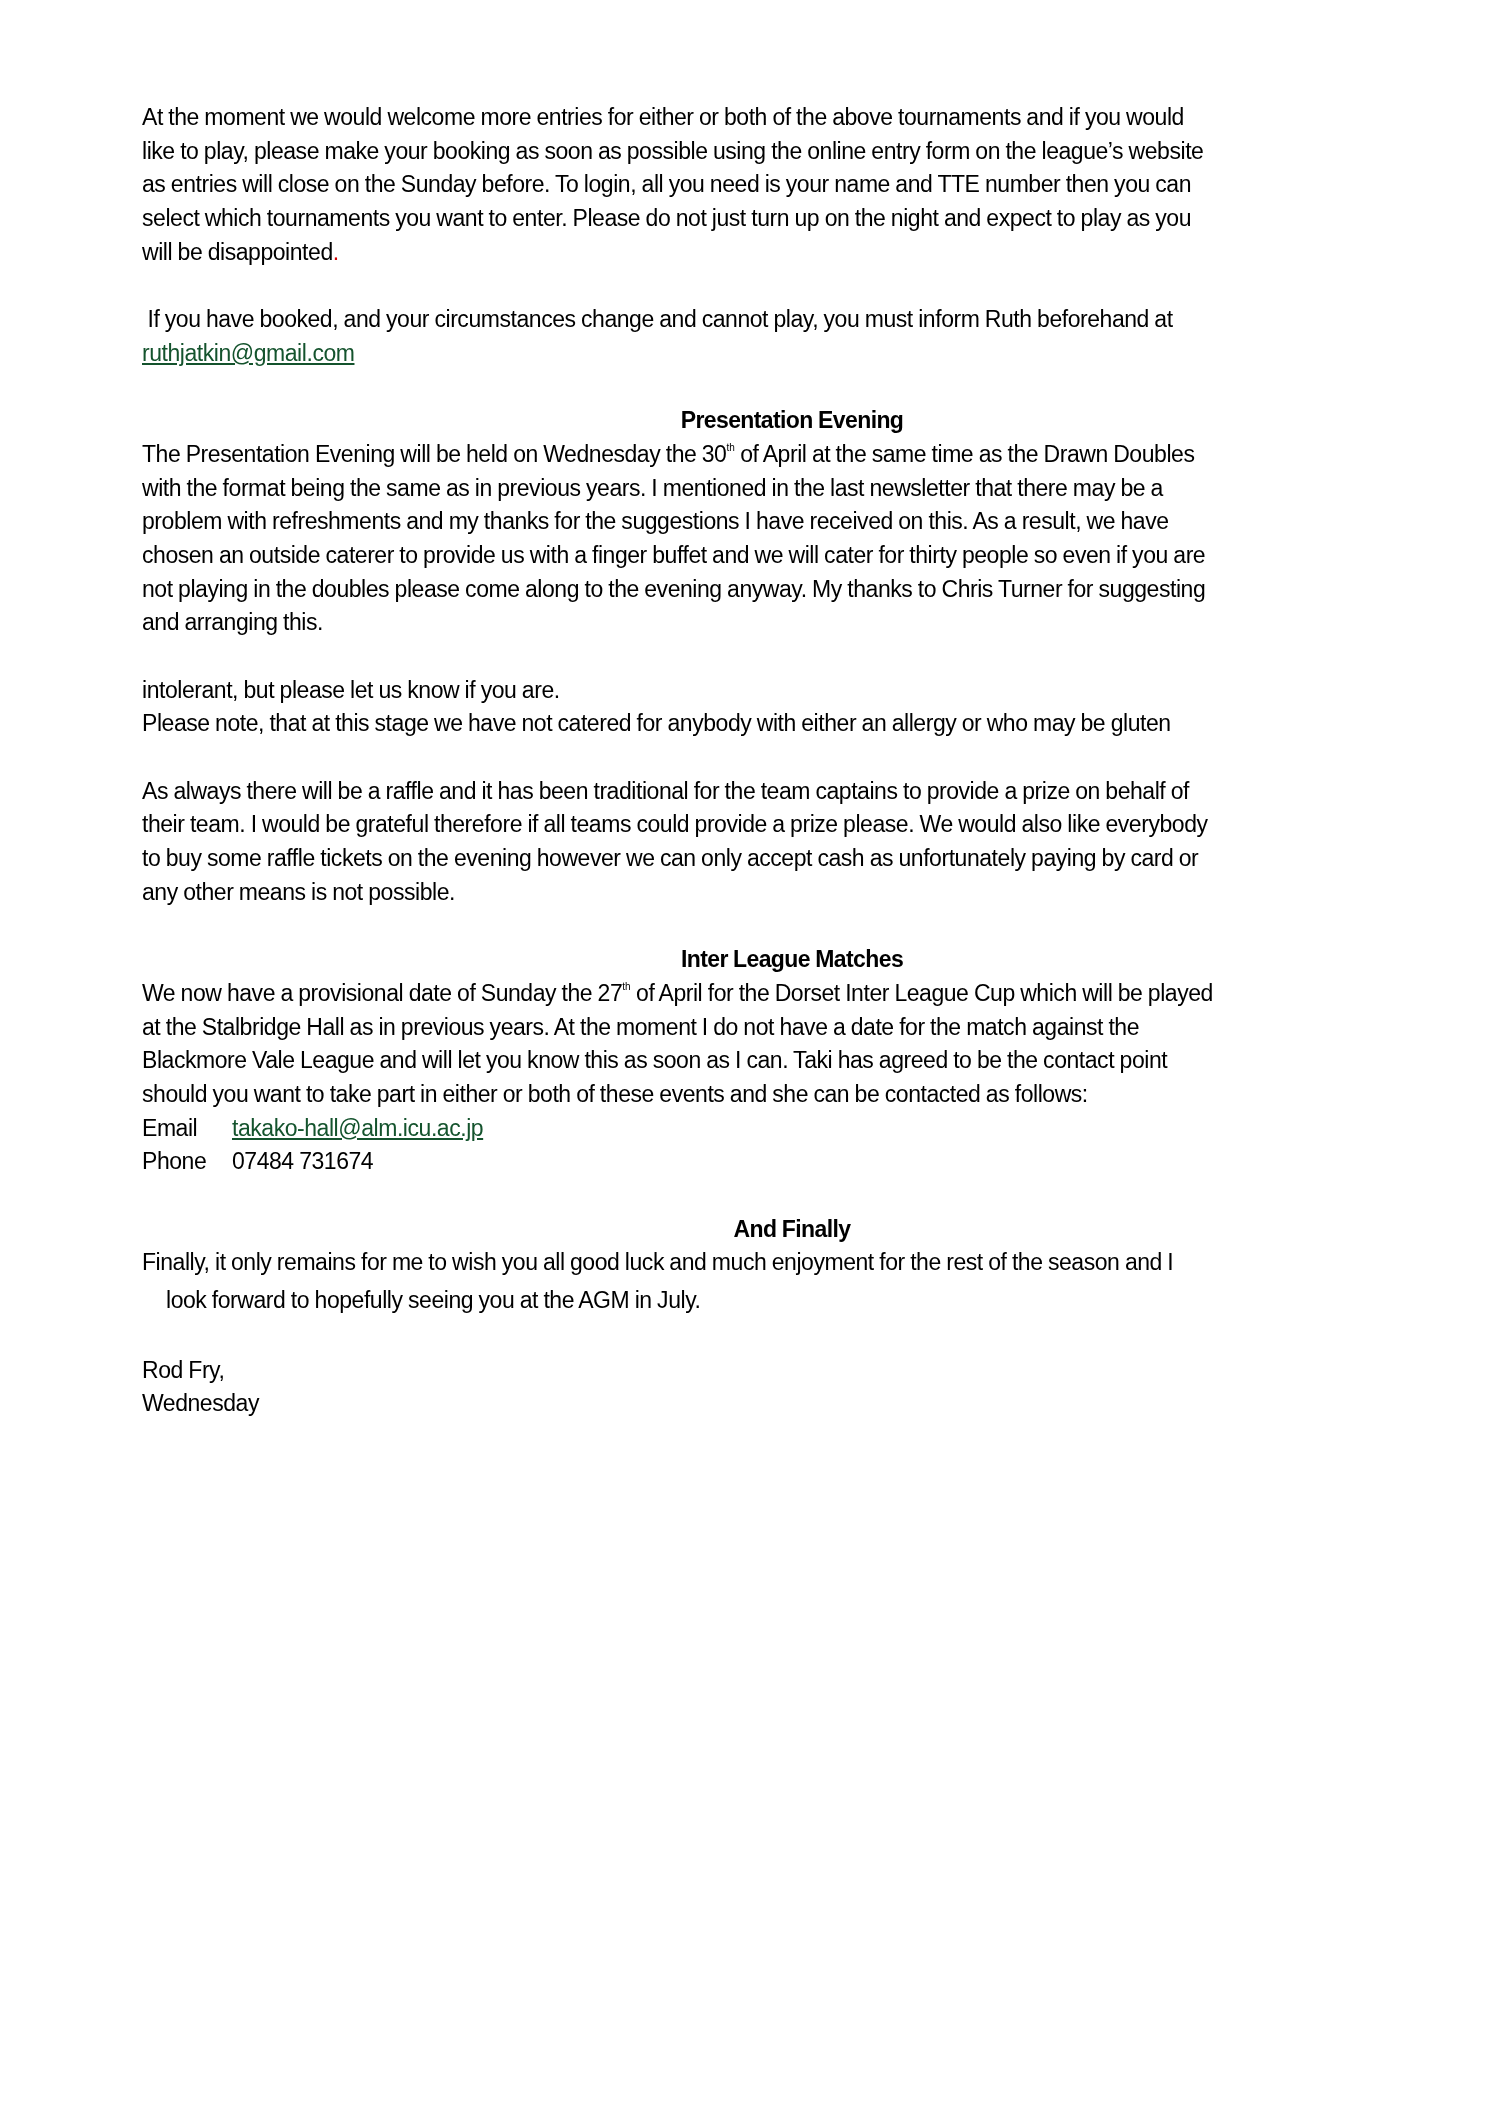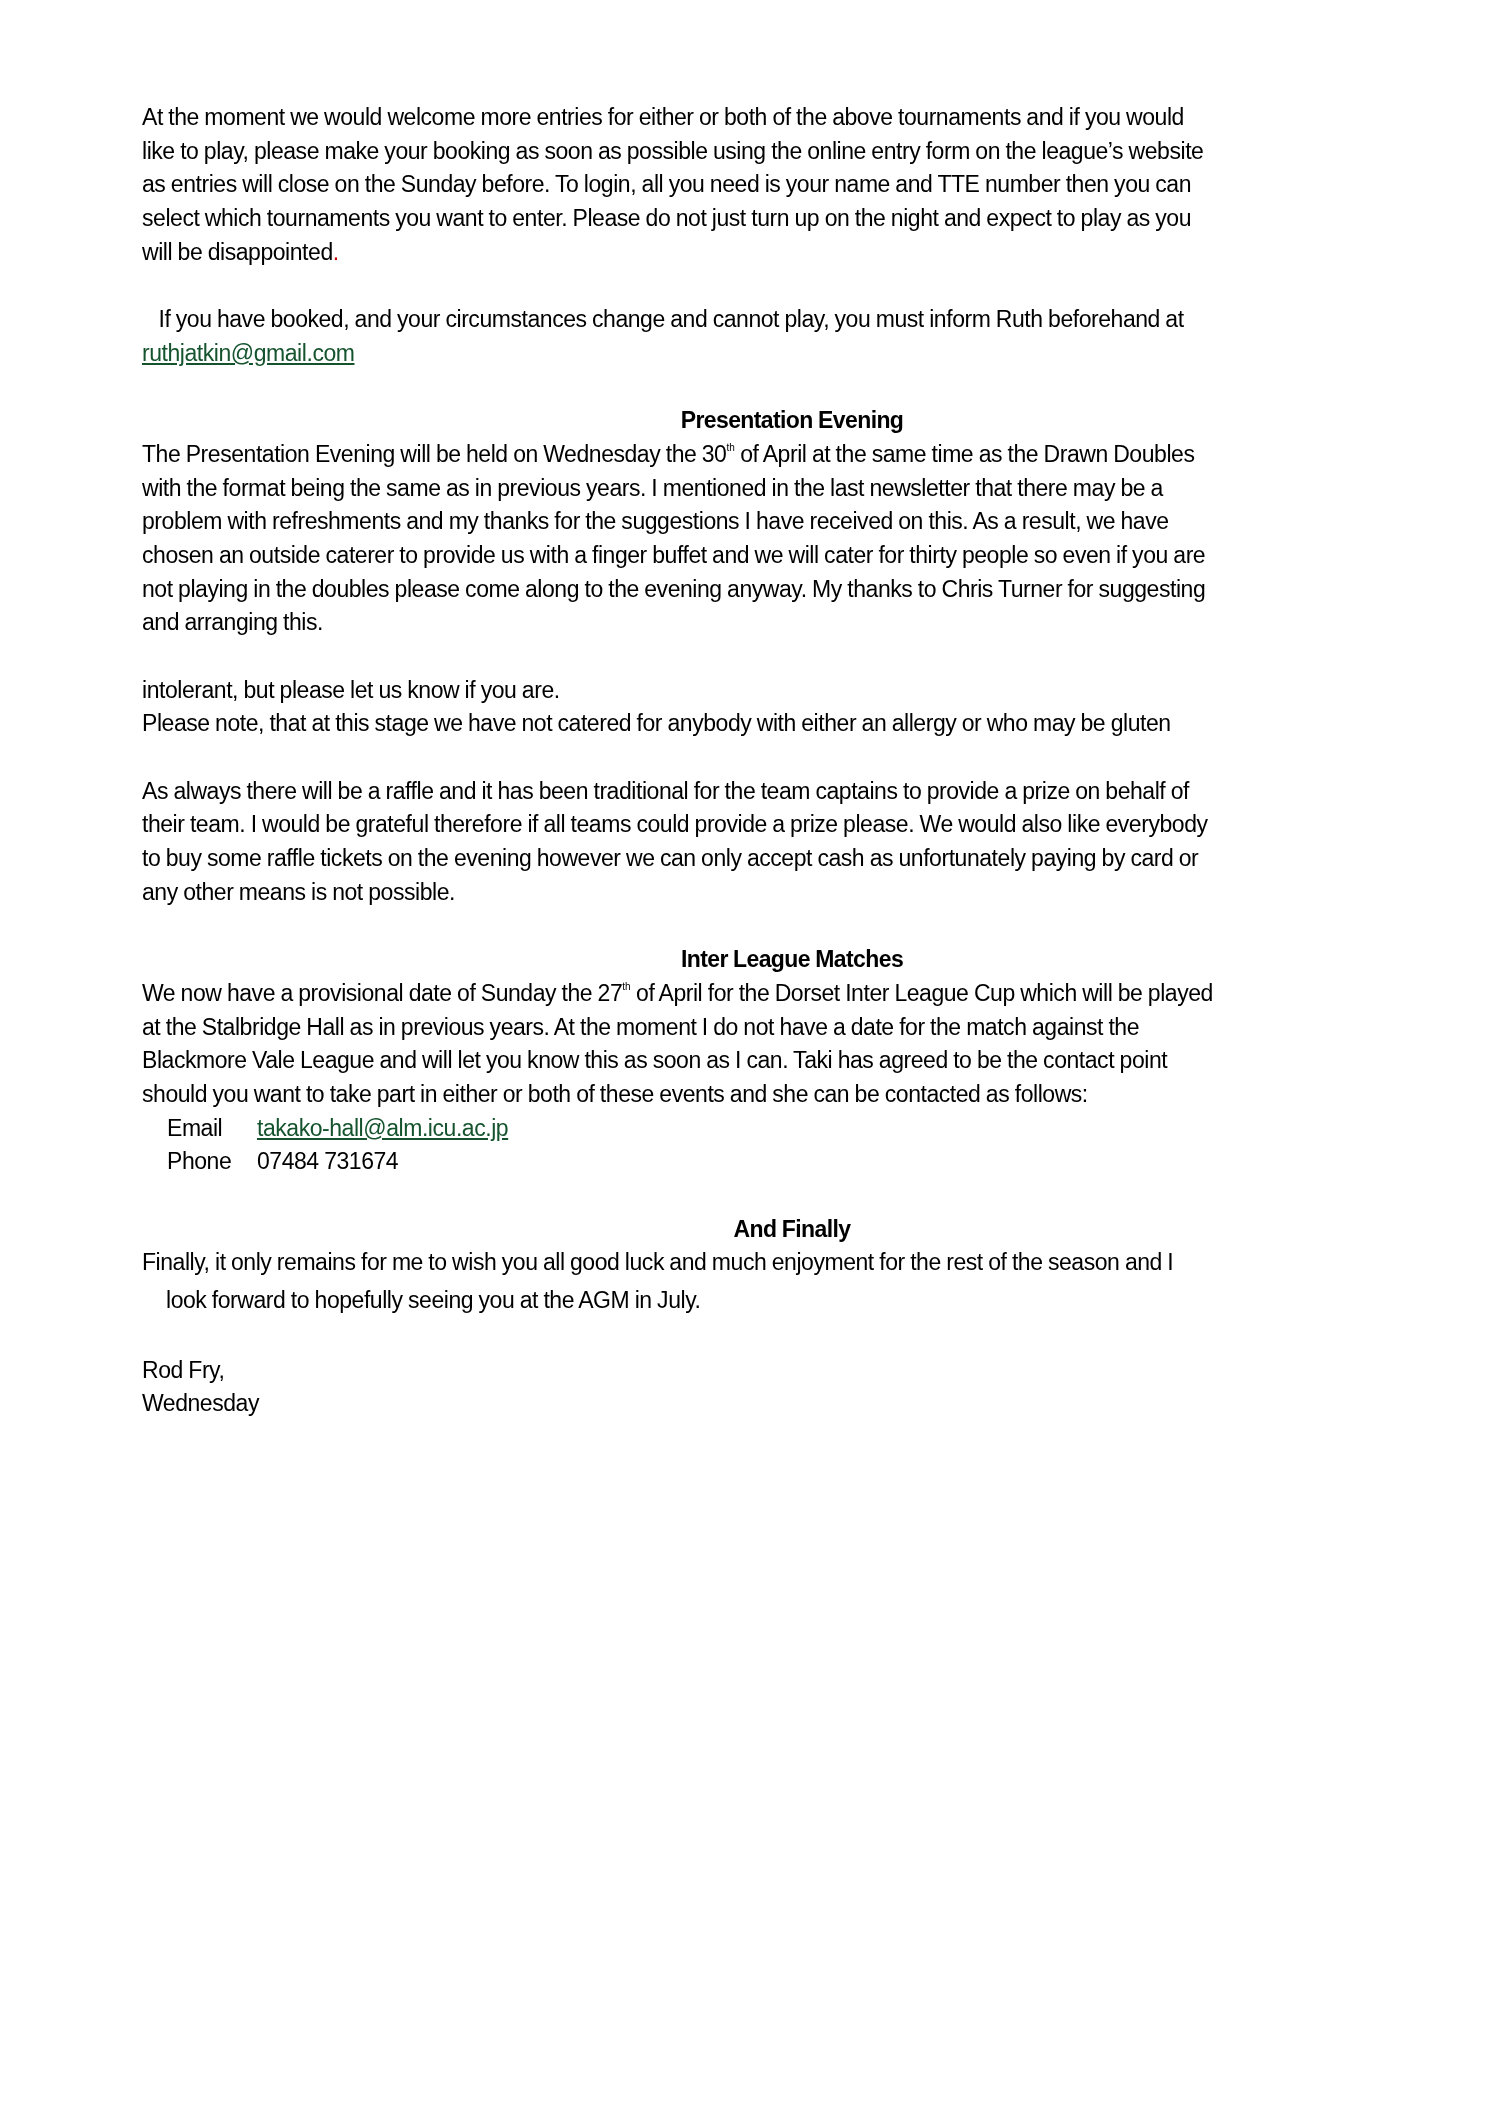--- a/index.html
+++ b/index.html
@@ -9,38 +9,38 @@
     font-family: "Liberation Sans", sans-serif;
     font-size: 23px; color: #000;
   }
   .line { height: 33.7px; line-height: 33.7px; white-space: nowrap; letter-spacing: -0.45px; word-spacing: -0.5px; }
   .line.tall { height: 40px; line-height: 40px; margin-left: 24px; }
   .gap { height: 33.7px; }
   .heading { font-weight: bold; letter-spacing: -0.6px; text-align: center; }
   a.link { color: #14532d; text-decoration: underline; cursor: pointer; }
   .red { color: #d40000; }
   sup { font-size: 10px; line-height: 0; position: relative; top: -2px; letter-spacing: 0; }
-  .lbl { display: inline-block; width: 90px; margin-left: 25px; }
+  .lbl { display: inline-block; width: 90px; }
 </style>
 </head>
 <body>
 
 <div class="page">
 
   <div>
     <div class="line">At the moment we would welcome more entries for either or both of the above tournaments and if you would</div>
     <div class="line">like to play, please make your booking as soon as possible using the online entry form on the league’s website</div>
     <div class="line">as entries will close on the Sunday before. To login, all you need is your name and TTE number then you can</div>
     <div class="line">select which tournaments you want to enter. Please do not just turn up on the night and expect to play as you</div>
     <div class="line"><span>will be disappointed</span><span class="red">.</span></div>
   </div>
   <div class="gap"></div>
 
   <div>
-    <div class="line" style="white-space:pre;margin-left:11px;"> If you have booked, and your circumstances change and cannot play, you must inform Ruth beforehand at</div>
+    <div class="line" style="white-space:pre;"> If you have booked, and your circumstances change and cannot play, you must inform Ruth beforehand at</div>
     <div class="line"><a class="link">ruthjatkin@gmail.com</a></div>
   </div>
   <div class="gap"></div>
 
   <div>
     <div class="line heading">Presentation Evening</div>
     <div class="line"><span>The Presentation Evening will be held on Wednesday the 30</span><sup>th</sup><span> of April at the same time as the Drawn Doubles</span></div>
     <div class="line">with the format being the same as in previous years. I mentioned in the last newsletter that there may be a</div>
     <div class="line">problem with refreshments and my thanks for the suggestions I have received on this. As a result, we have</div>
     <div class="line">chosen an outside caterer to provide us with a finger buffet and we will cater for thirty people so even if you are</div>

